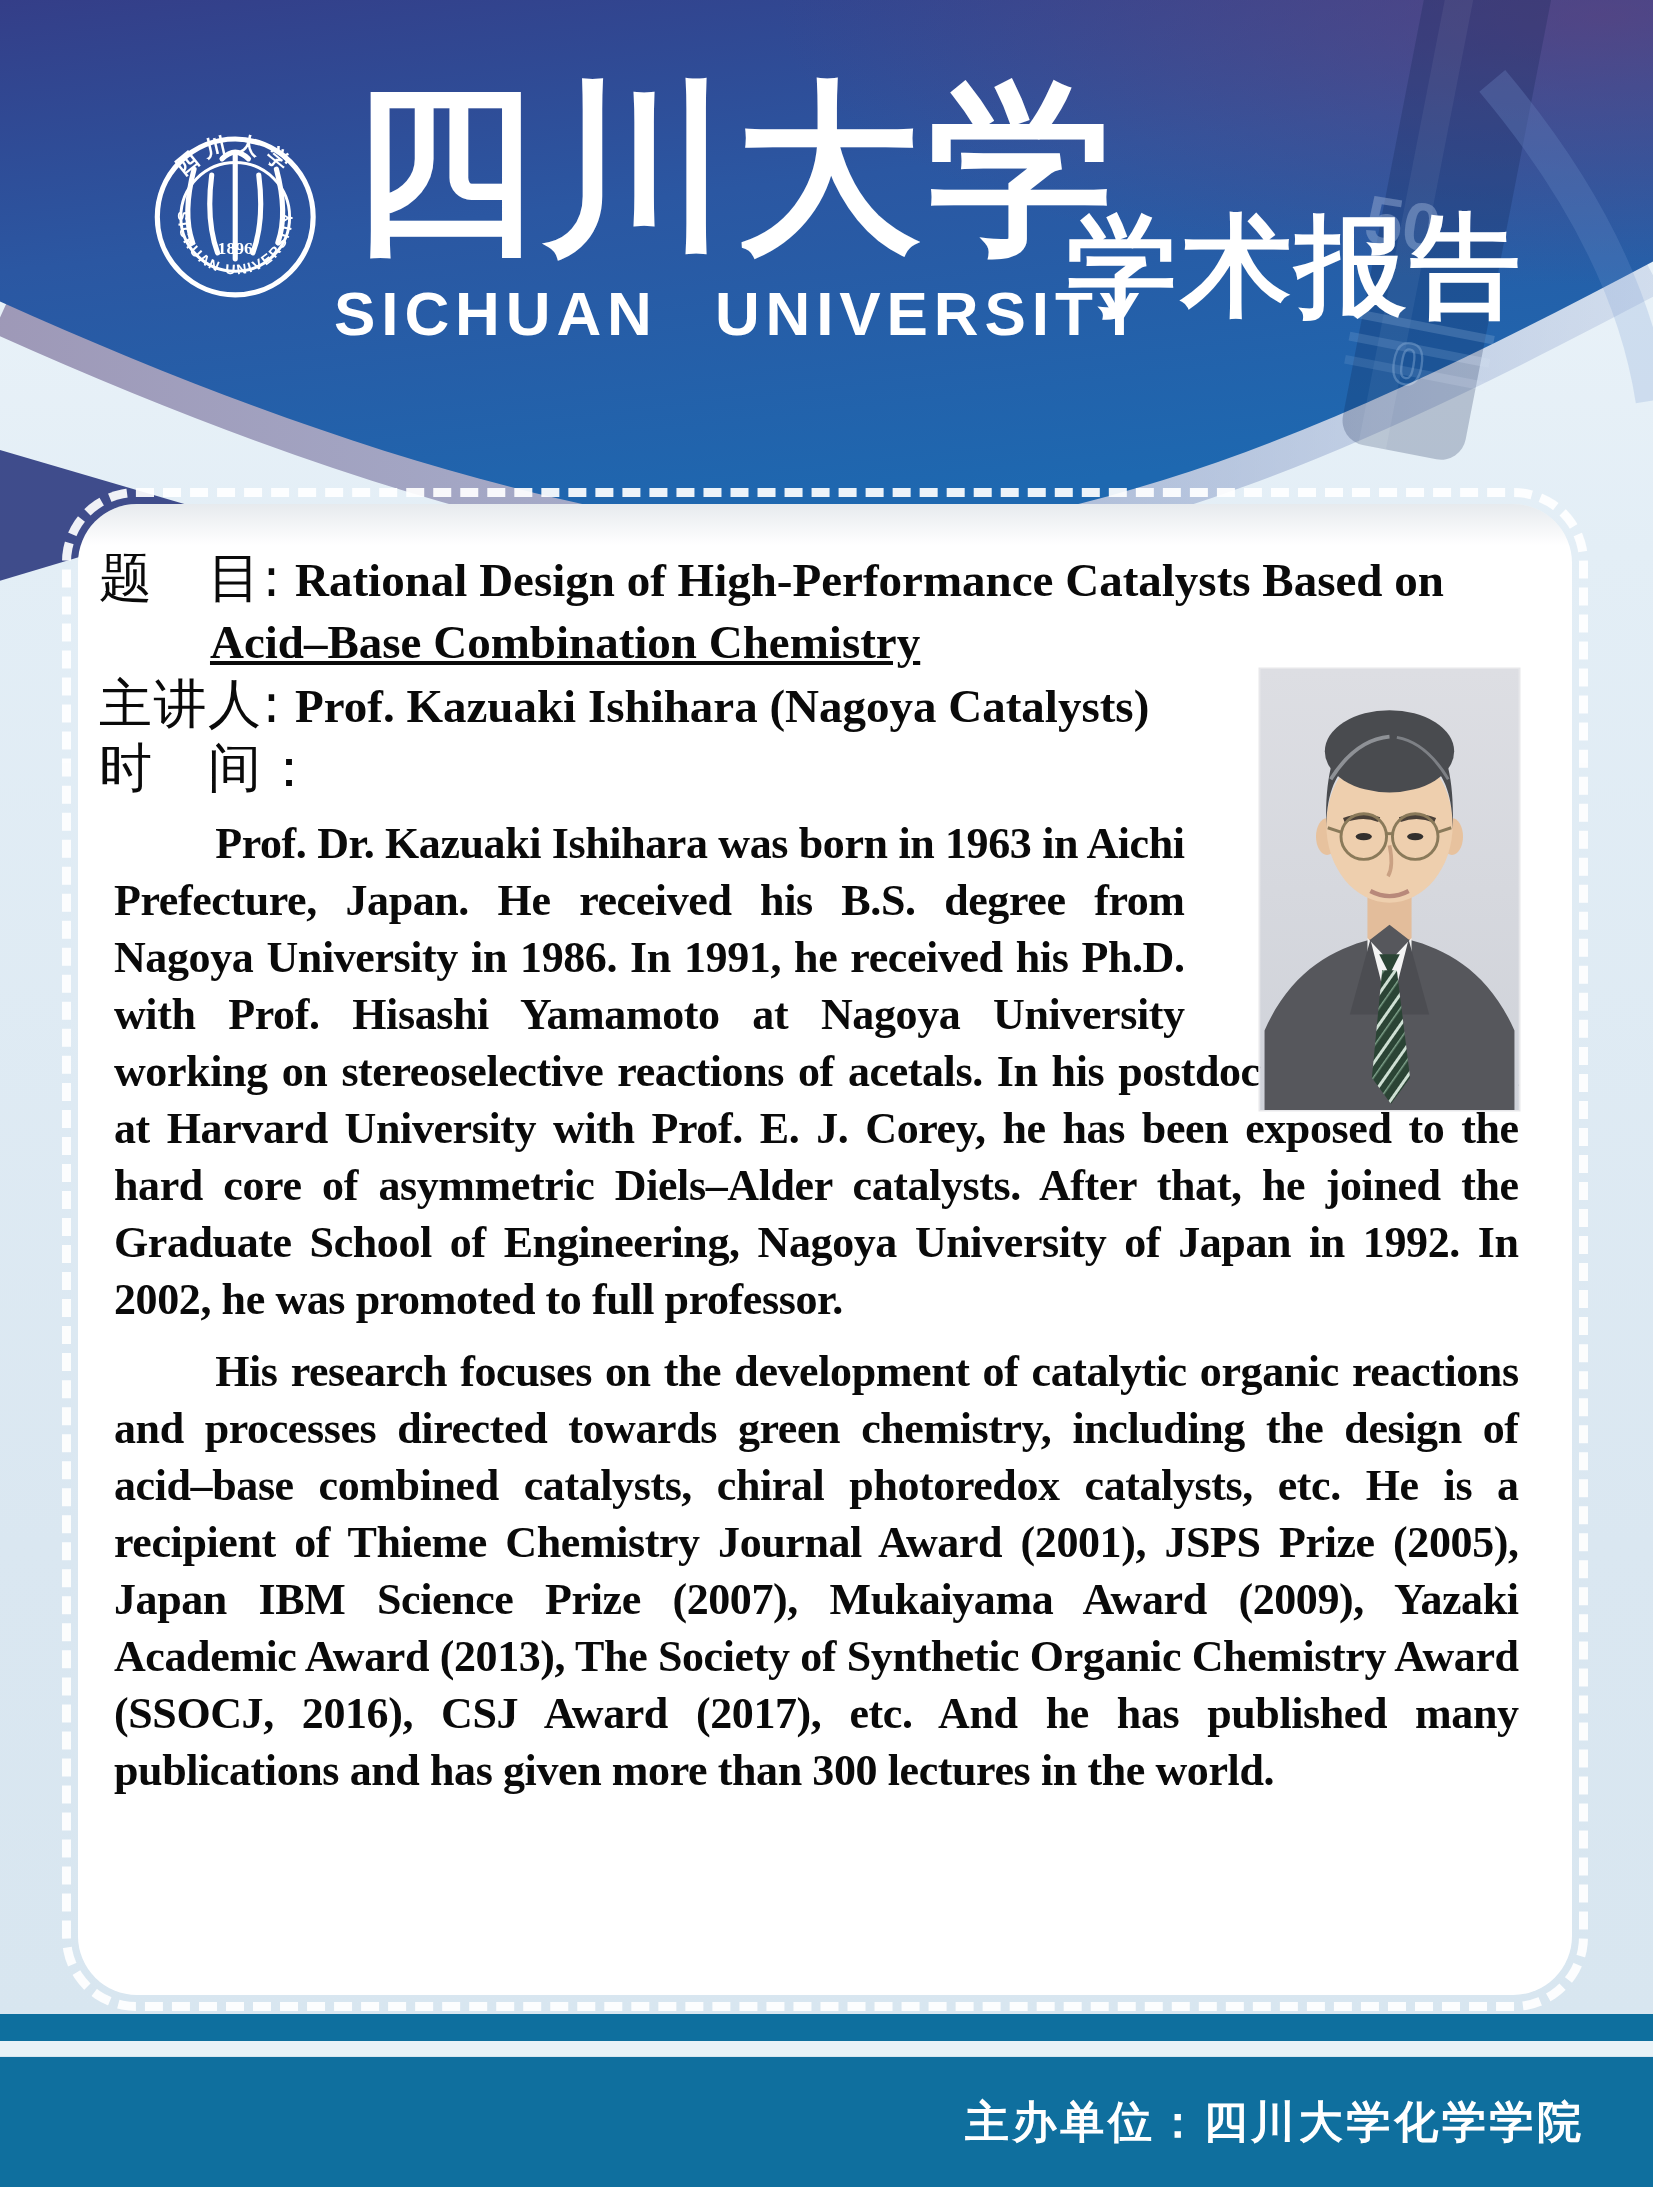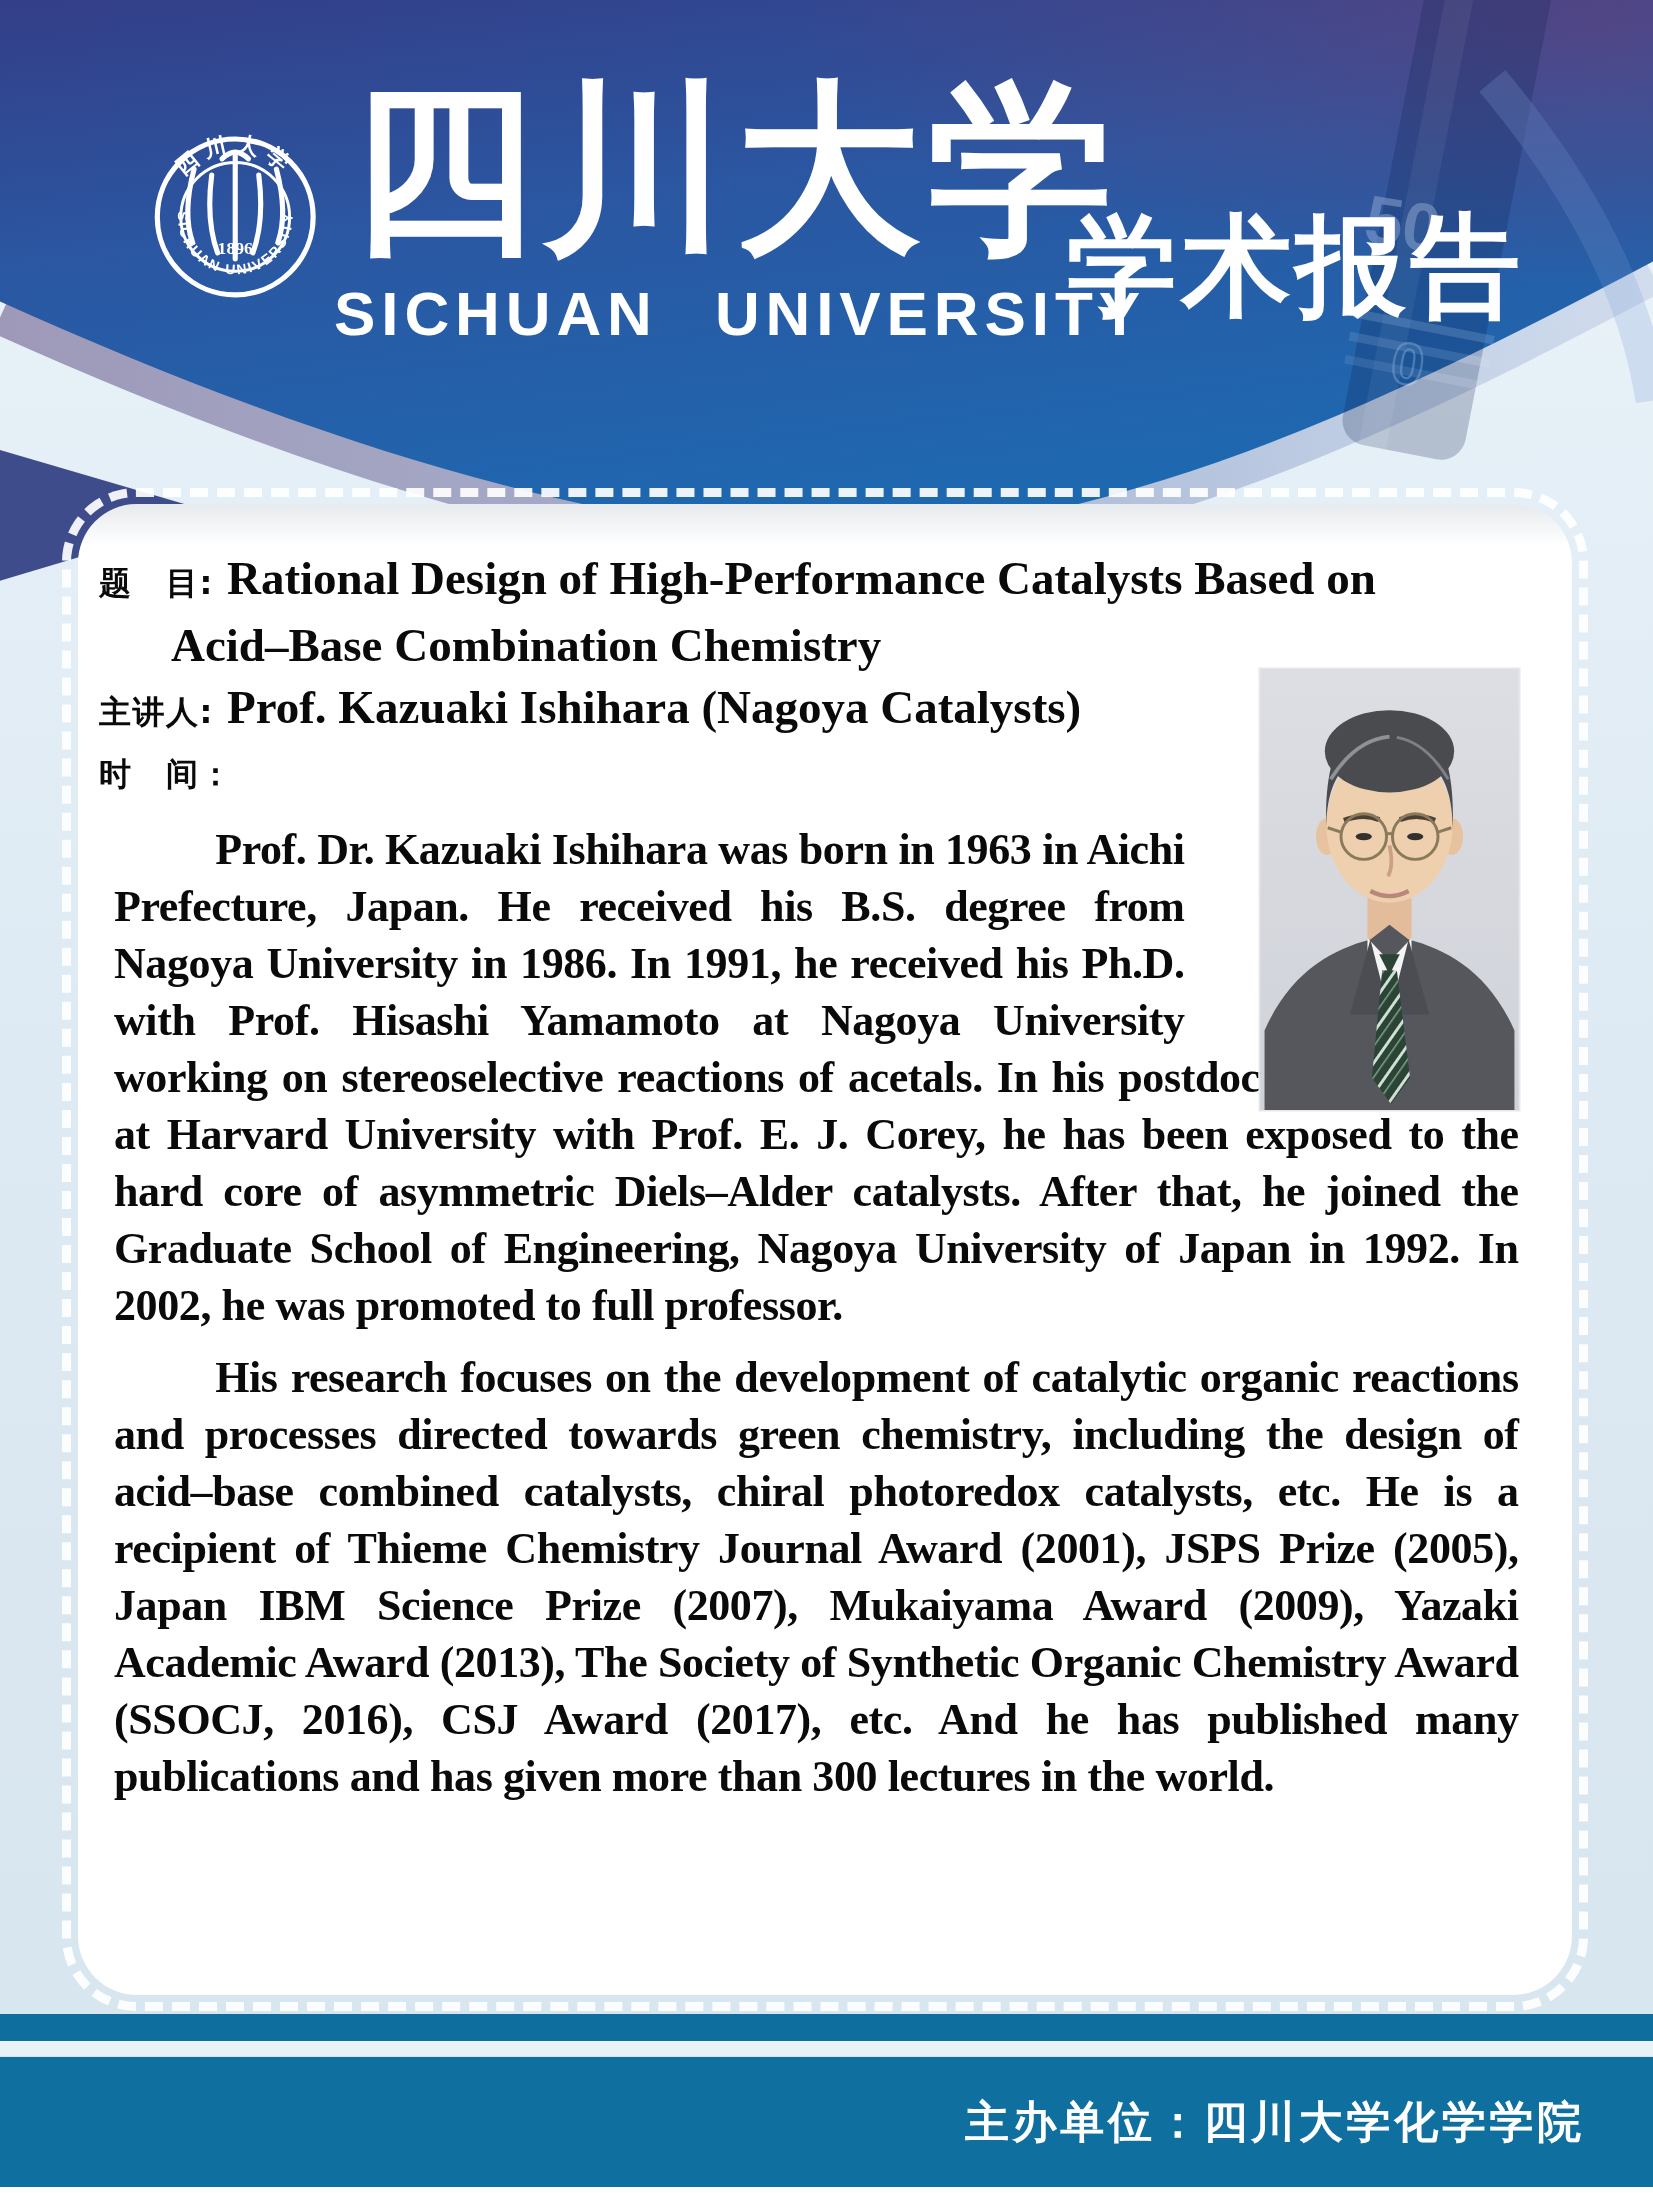--- a/index.html
+++ b/index.html
@@ -21,24 +21,24 @@
   
   .card-wrap{position:absolute;left:62px;top:488px;width:1526px;height:1523px;
       border:9.6px dashed rgba(255,255,255,0.92);border-radius:74px;box-sizing:border-box;}
   .card{position:absolute;left:7.4px;top:7.4px;right:7.4px;bottom:7.4px;
       background:#ffffff;border-radius:59px;overflow:hidden;}
   .card::before{content:"";position:absolute;left:0;top:0;right:0;height:41px;
       background:linear-gradient(180deg,rgba(185,196,206,0.35),rgba(255,255,255,0));}
   .card-inner{position:relative;padding:43px 38px 44px 20.6px;color:#0a0a0a;}
   .meta{position:relative;}
   .meta-row{display:flex;align-items:baseline;line-height:62px;white-space:nowrap;}
-  .meta-label{font-family:"DejaVu Sans",sans-serif;font-weight:700;font-size:32px;
+  .meta-label{font-family:"DejaVu Sans",sans-serif;font-weight:400;font-size:53px;
       letter-spacing:1.5px;flex:0 0 auto;}
   .meta-value{font-size:47px;font-weight:700;margin-left:13.2px;text-align:center;}
-  .title-line2{line-height:62px;font-size:47px;font-weight:700;margin-left:72px;}
+  .title-line2{line-height:62px;font-size:47px;font-weight:700;margin-left:111px;text-decoration:underline;}
   .photo{position:absolute;top:165px;right:53px;width:259px;height:441px;
       box-shadow:0 0 0 1.5px #e7e7ea;}
   .bio p{margin:15px;font-size:44px;font-weight:700;line-height:57px;
       text-align:justify;letter-spacing:-0.4px;}
   .bio p.p1{margin-top:16px;}
   .bio p.p2{margin-top:5.9px;}
   .bio .indent{text-indent:2.3em;}
   .float-spacer{float:right;width:334px;height:228px;}
   
   .band{position:absolute;left:0;width:1654px;padding-left:30px;}

